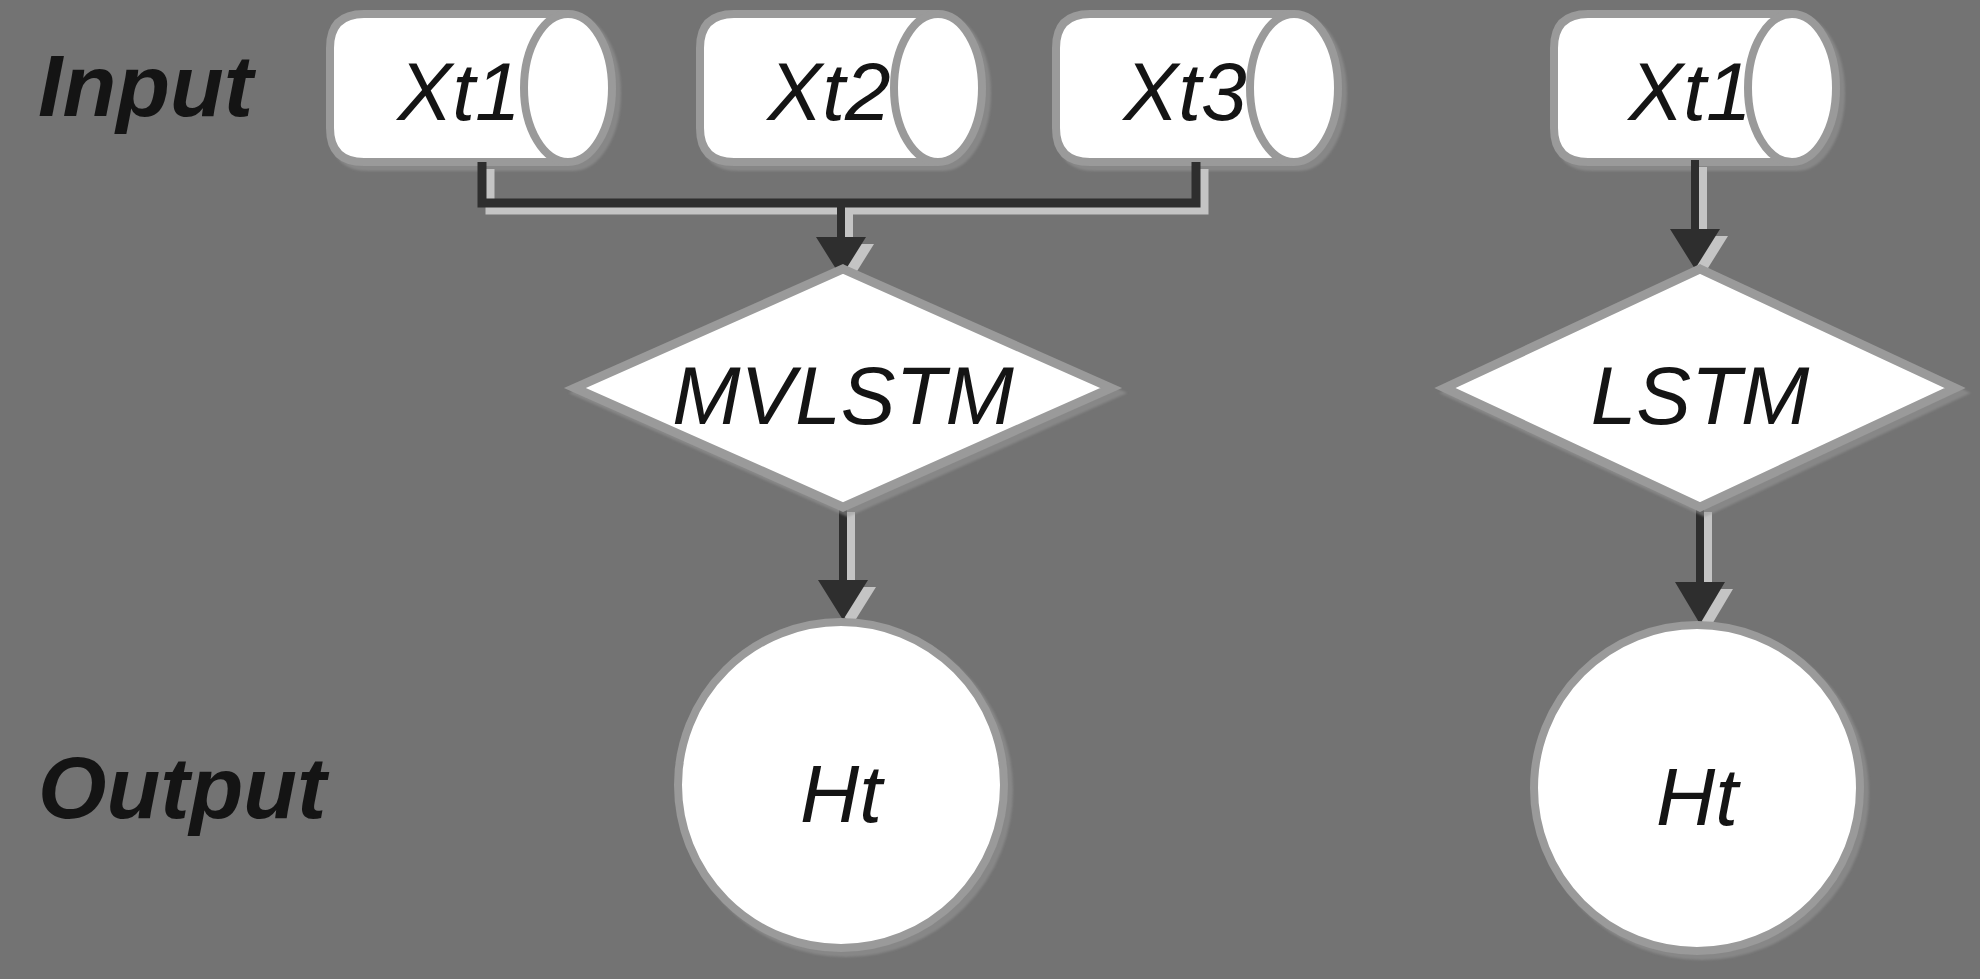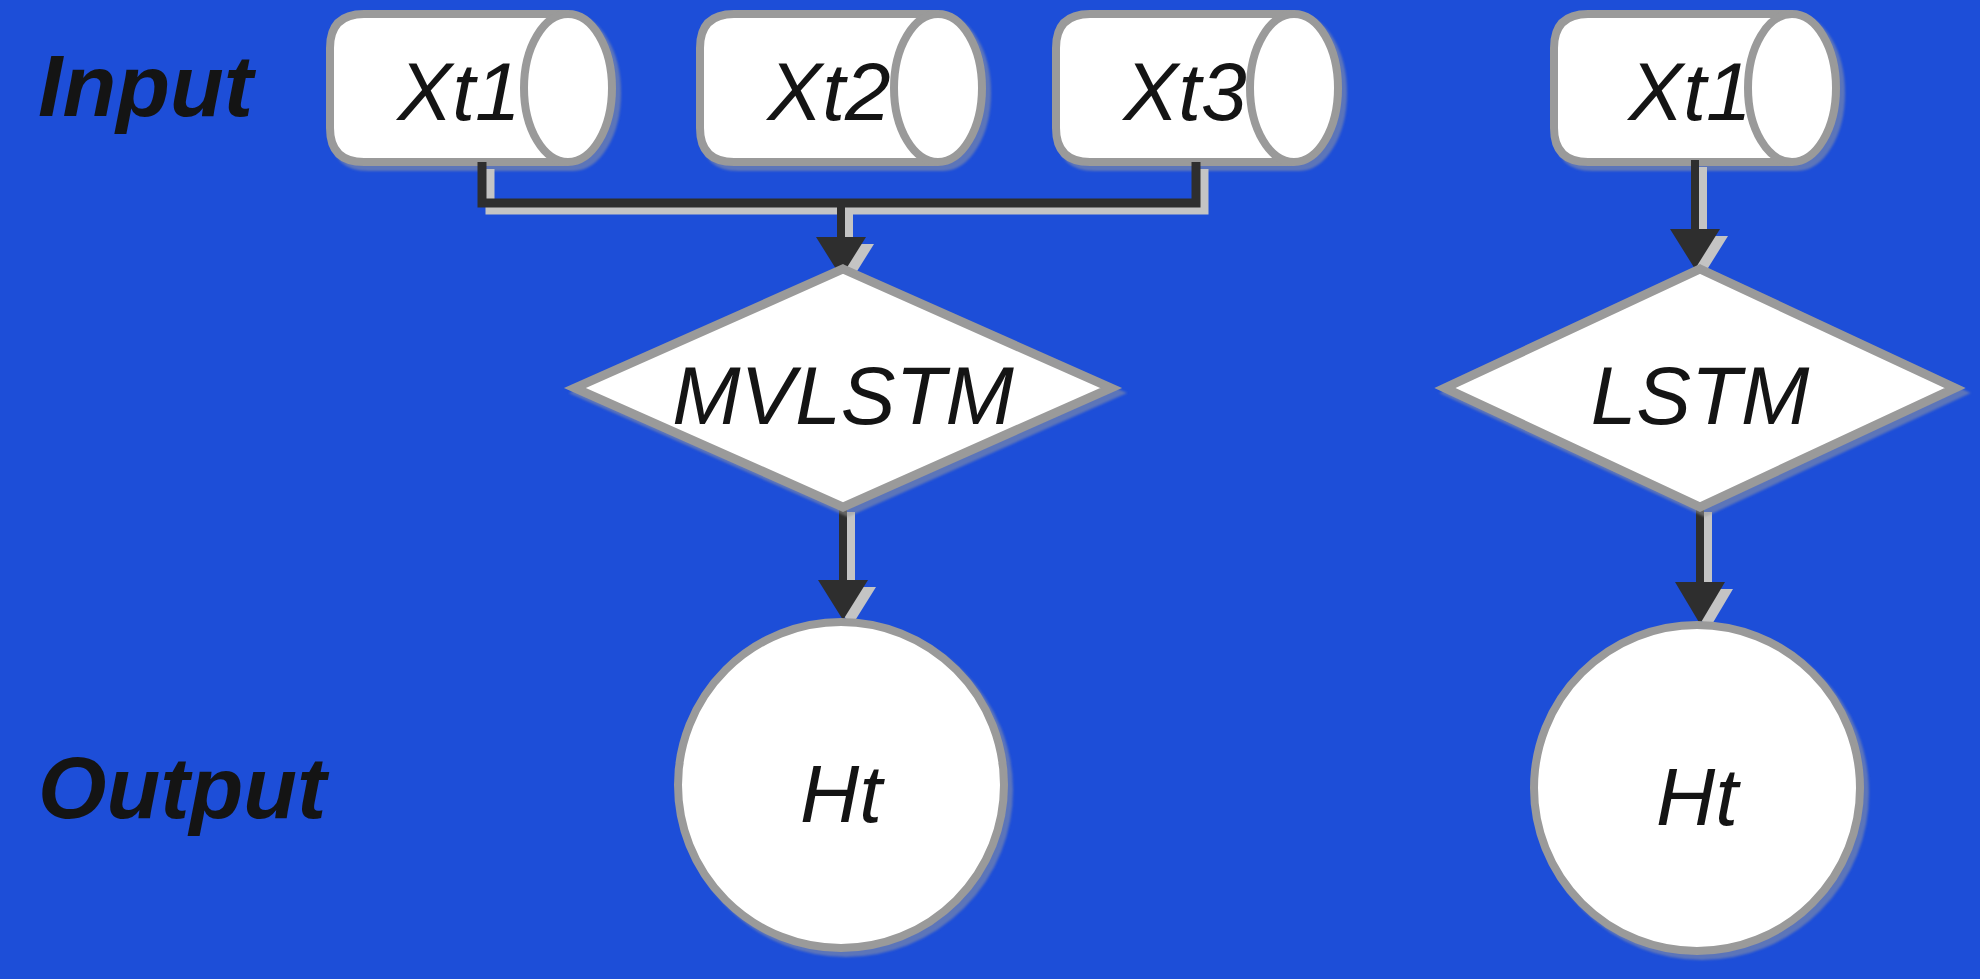--- a/index.html
+++ b/index.html
@@ -4,21 +4,21 @@
 <style>
   html, body {
     margin: 0;
     padding: 0;
     background: #ffffff;
   }
   .stage {
     position: relative;
     width: 1980px;
     height: 979px;
-    background: #1d4ed8;
+    background: #737373;
     overflow: hidden;
   }
   svg { display: block; }
   text {
     font-family: "Liberation Sans", "DejaVu Sans", sans-serif;
     font-style: italic;
     fill: #141414;
   }
   .row-label {
     font-size: 88px;

